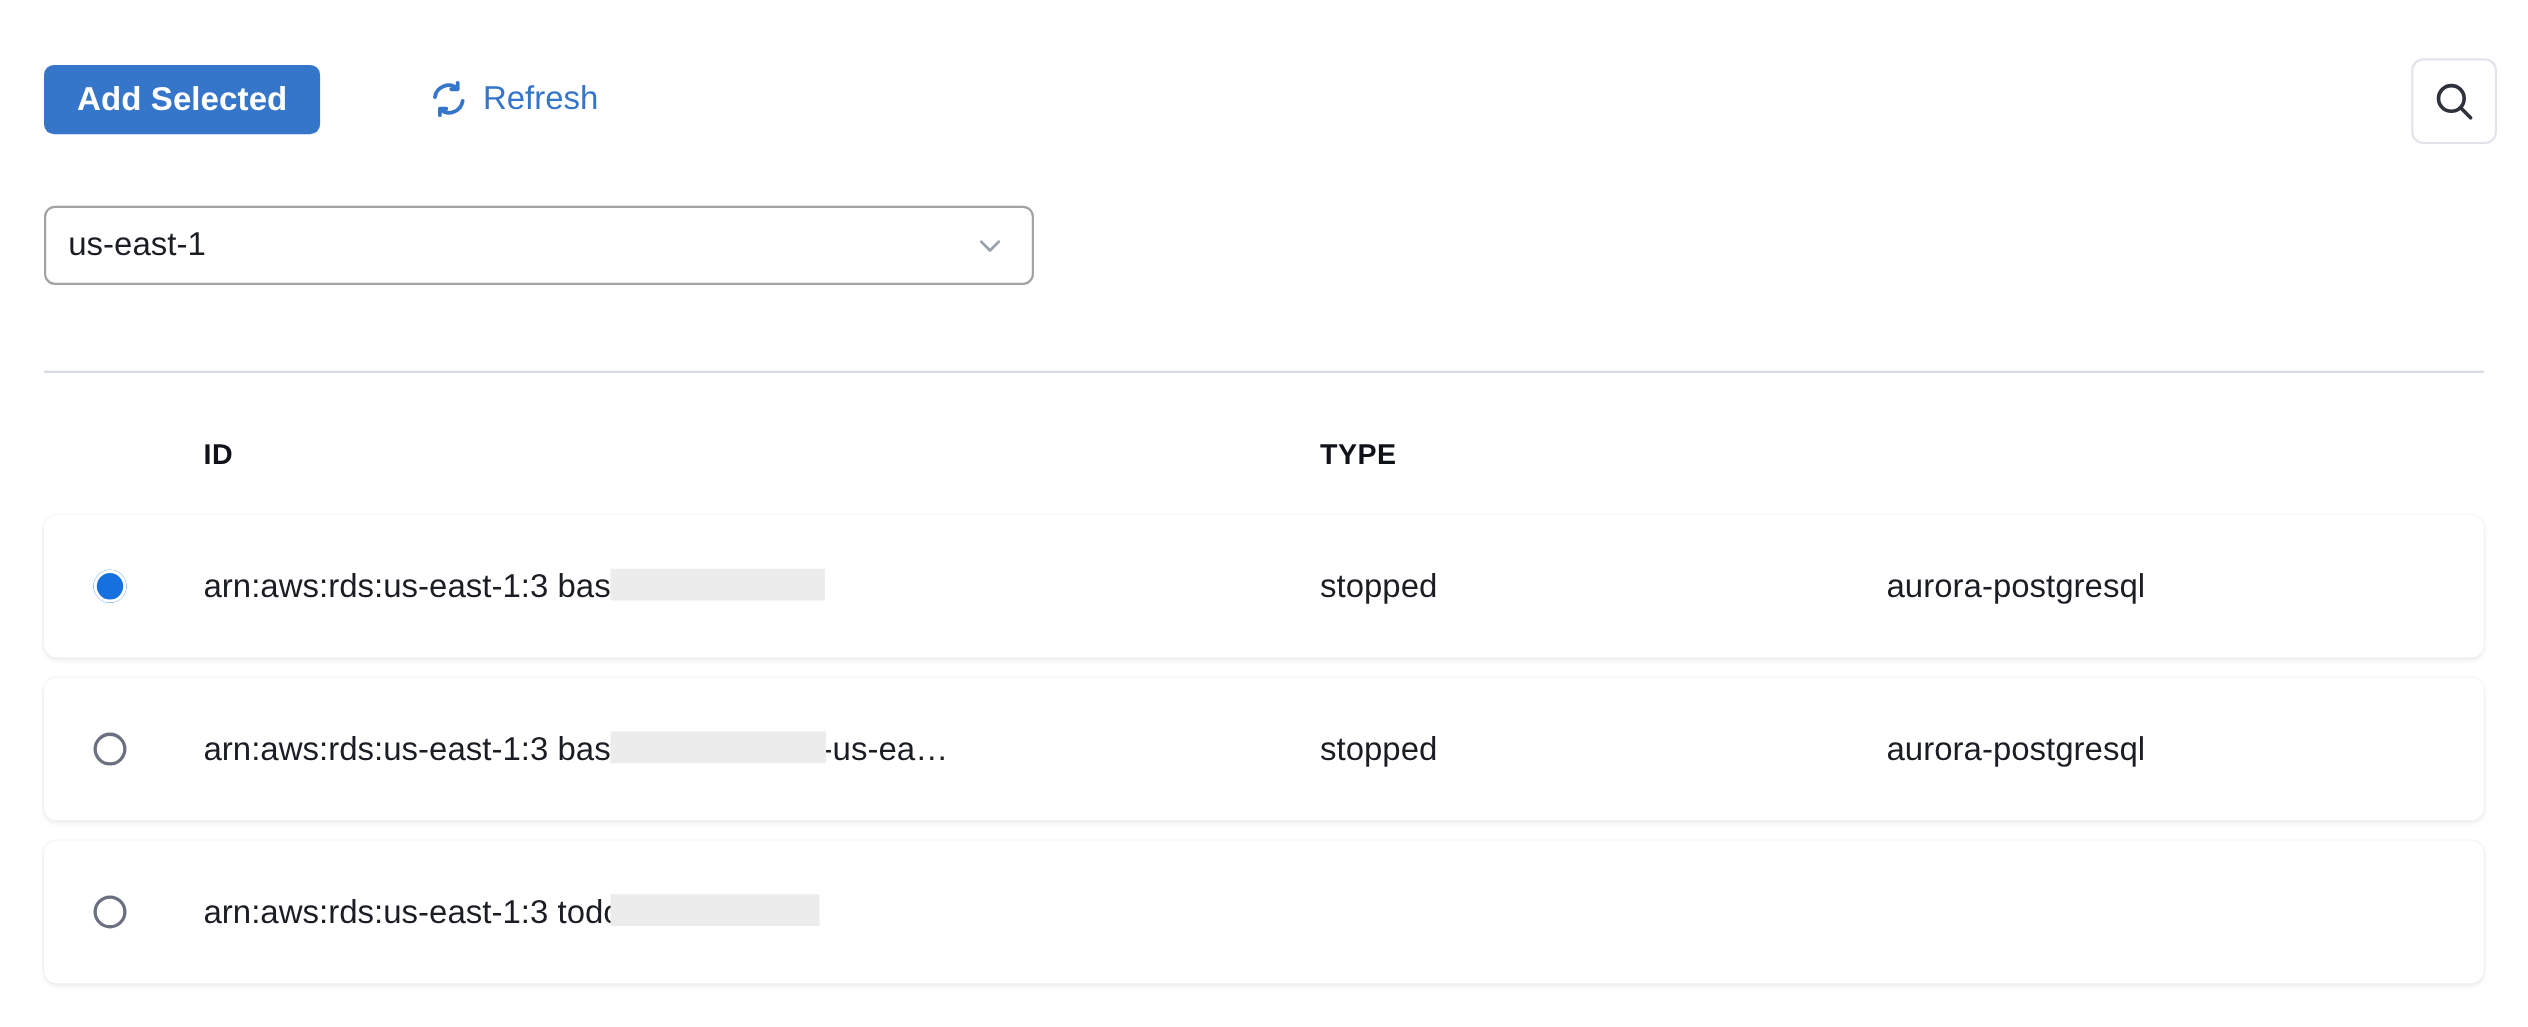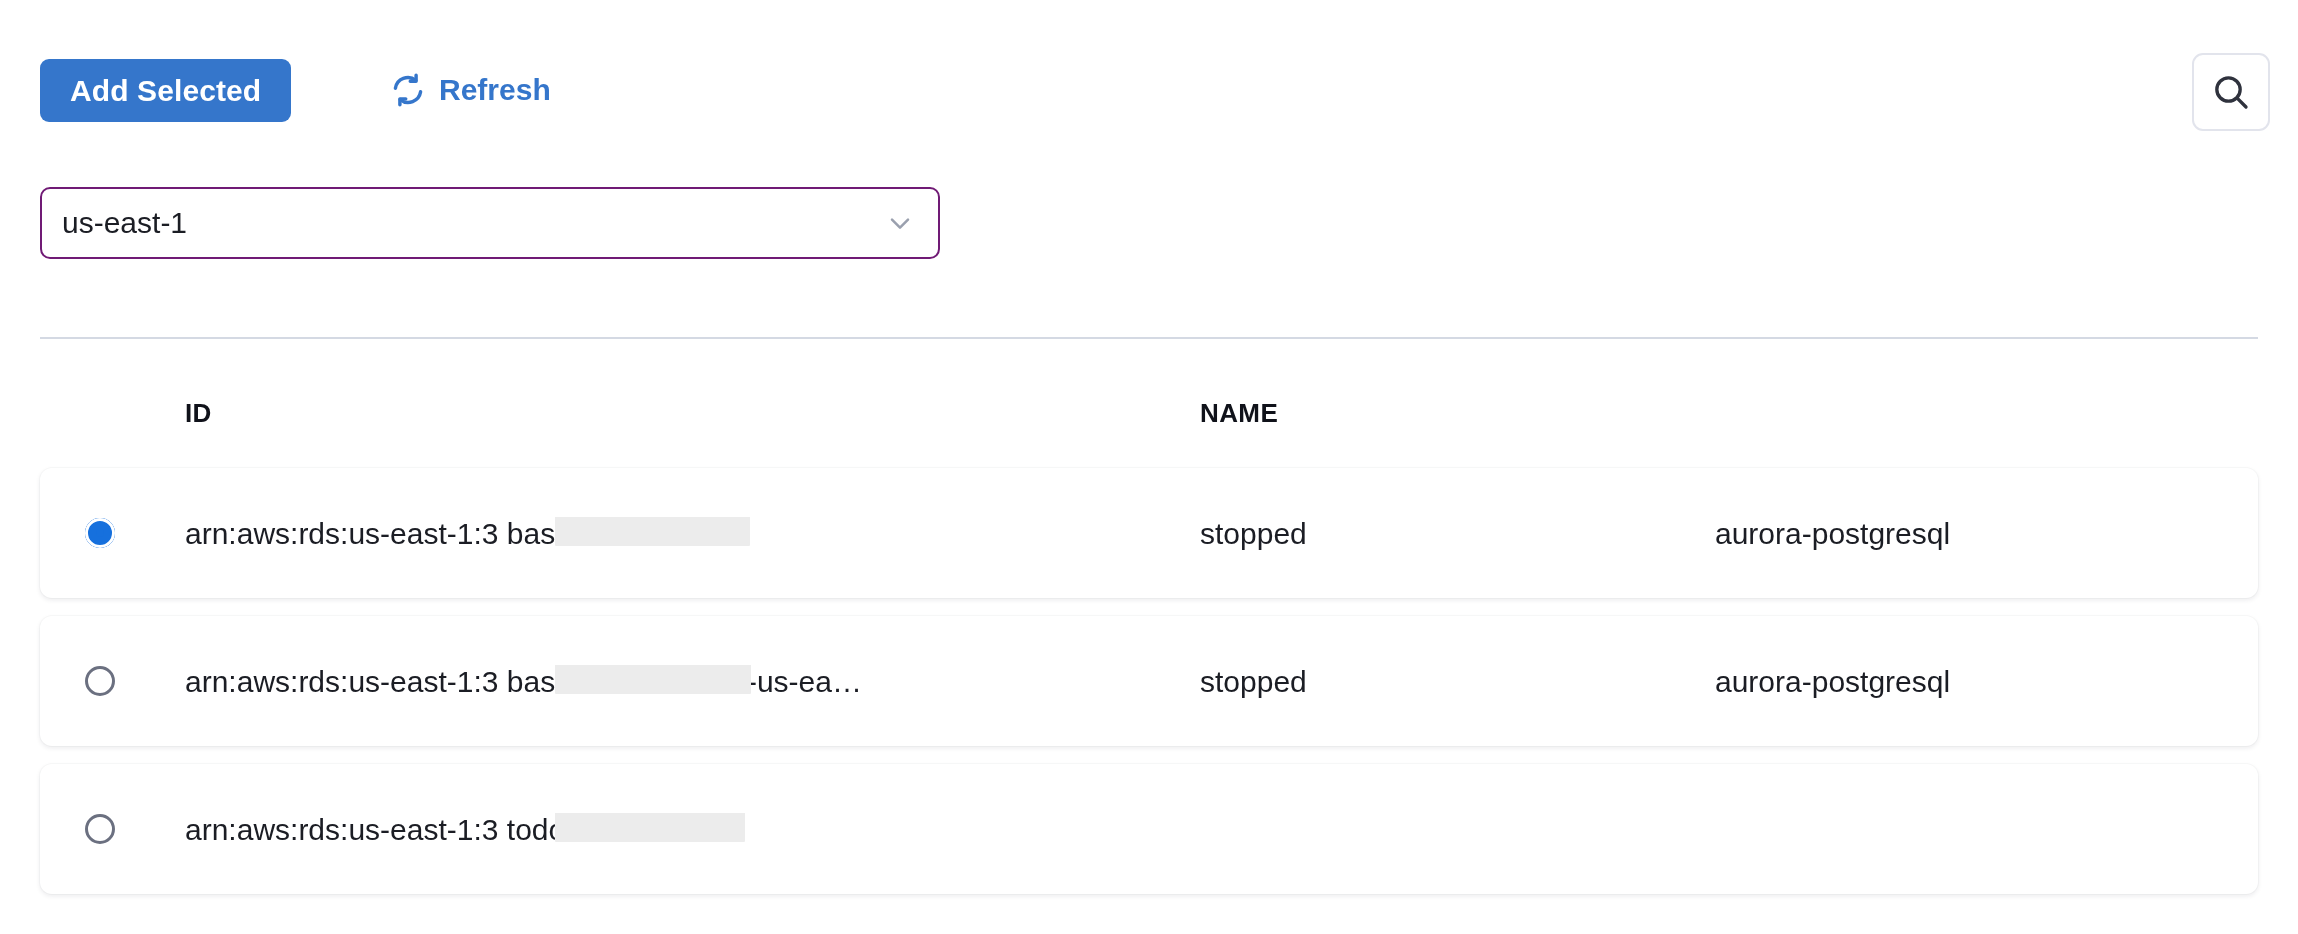--- a/index.html
+++ b/index.html
@@ -63,21 +63,21 @@
     background: transparent;
     border: none;
     cursor: pointer;
     padding: 0;
   }
 
   .btn-refresh .label {
     color: #3576cb;
     font-family: "Liberation Sans", sans-serif;
     font-size: 30px;
-    font-weight: 700;
+    font-weight: 400;
     line-height: 1;
   }
 
   .refresh-icon { width: 36px; height: 36px; display: block; flex: none; }
 
   .btn-search {
     position: absolute;
     right: 28px;
     top: 33px;
     width: 78px;
@@ -99,21 +99,21 @@
     left: 40px;
     top: 167px;
     width: 900px;
     height: 72px;
   }
 
   .region-select {
     width: 100%;
     height: 100%;
     background: #ffffff;
-    border: 2px solid #701a75;
+    border: 2px solid #a3a3a3;
     border-radius: 10px;
     display: flex;
     align-items: center;
     padding: 0 22px 0 20px;
     cursor: pointer;
   }
 
   .region-select .value {
     flex: 1;
     font-family: "Liberation Sans", sans-serif;
@@ -284,21 +284,21 @@
   </div>
 
   <div class="divider"></div>
 
   <div class="table">
 
     <div class="table-head">
       <div class="row-grid">
         <div></div>
         <div class="th">ID</div>
-        <div class="th">NAME</div>
+        <div class="th">TYPE</div>
       </div>
     </div>
 
     <div class="rows">
 
       <div class="row">
         <div class="row-grid">
           <div class="cell-radio">
             <span class="radio on"></span>
           </div>

